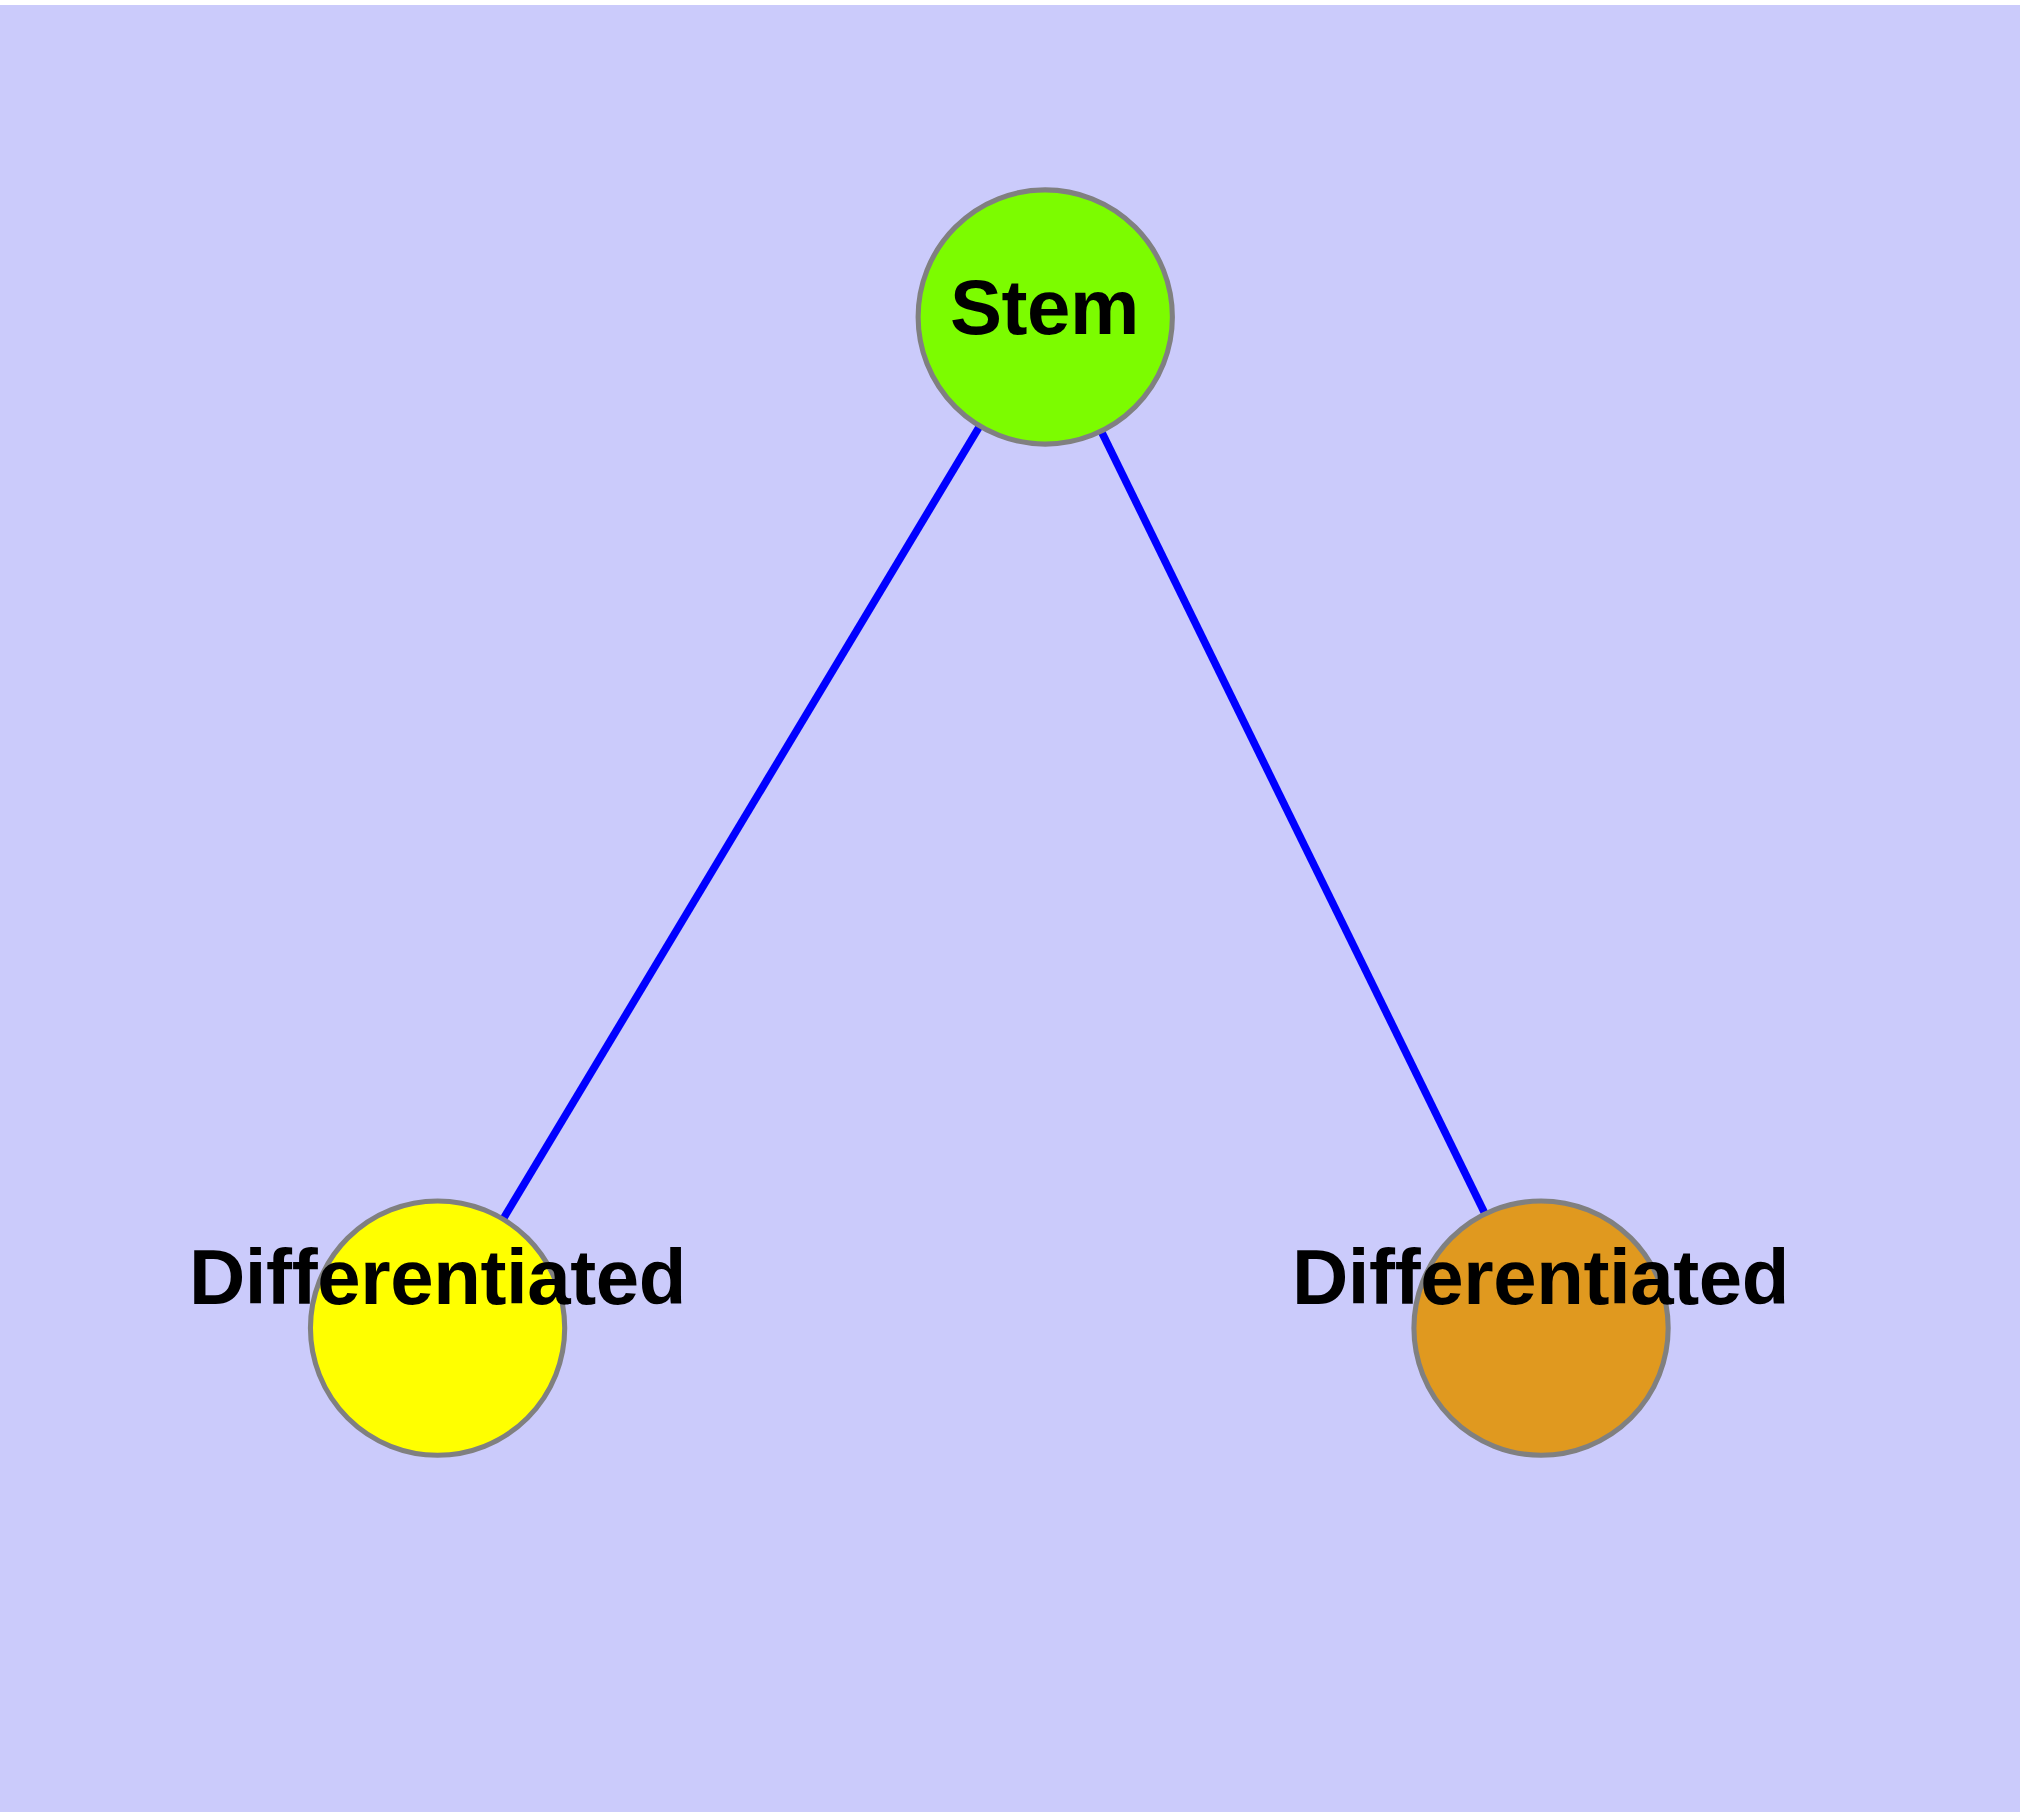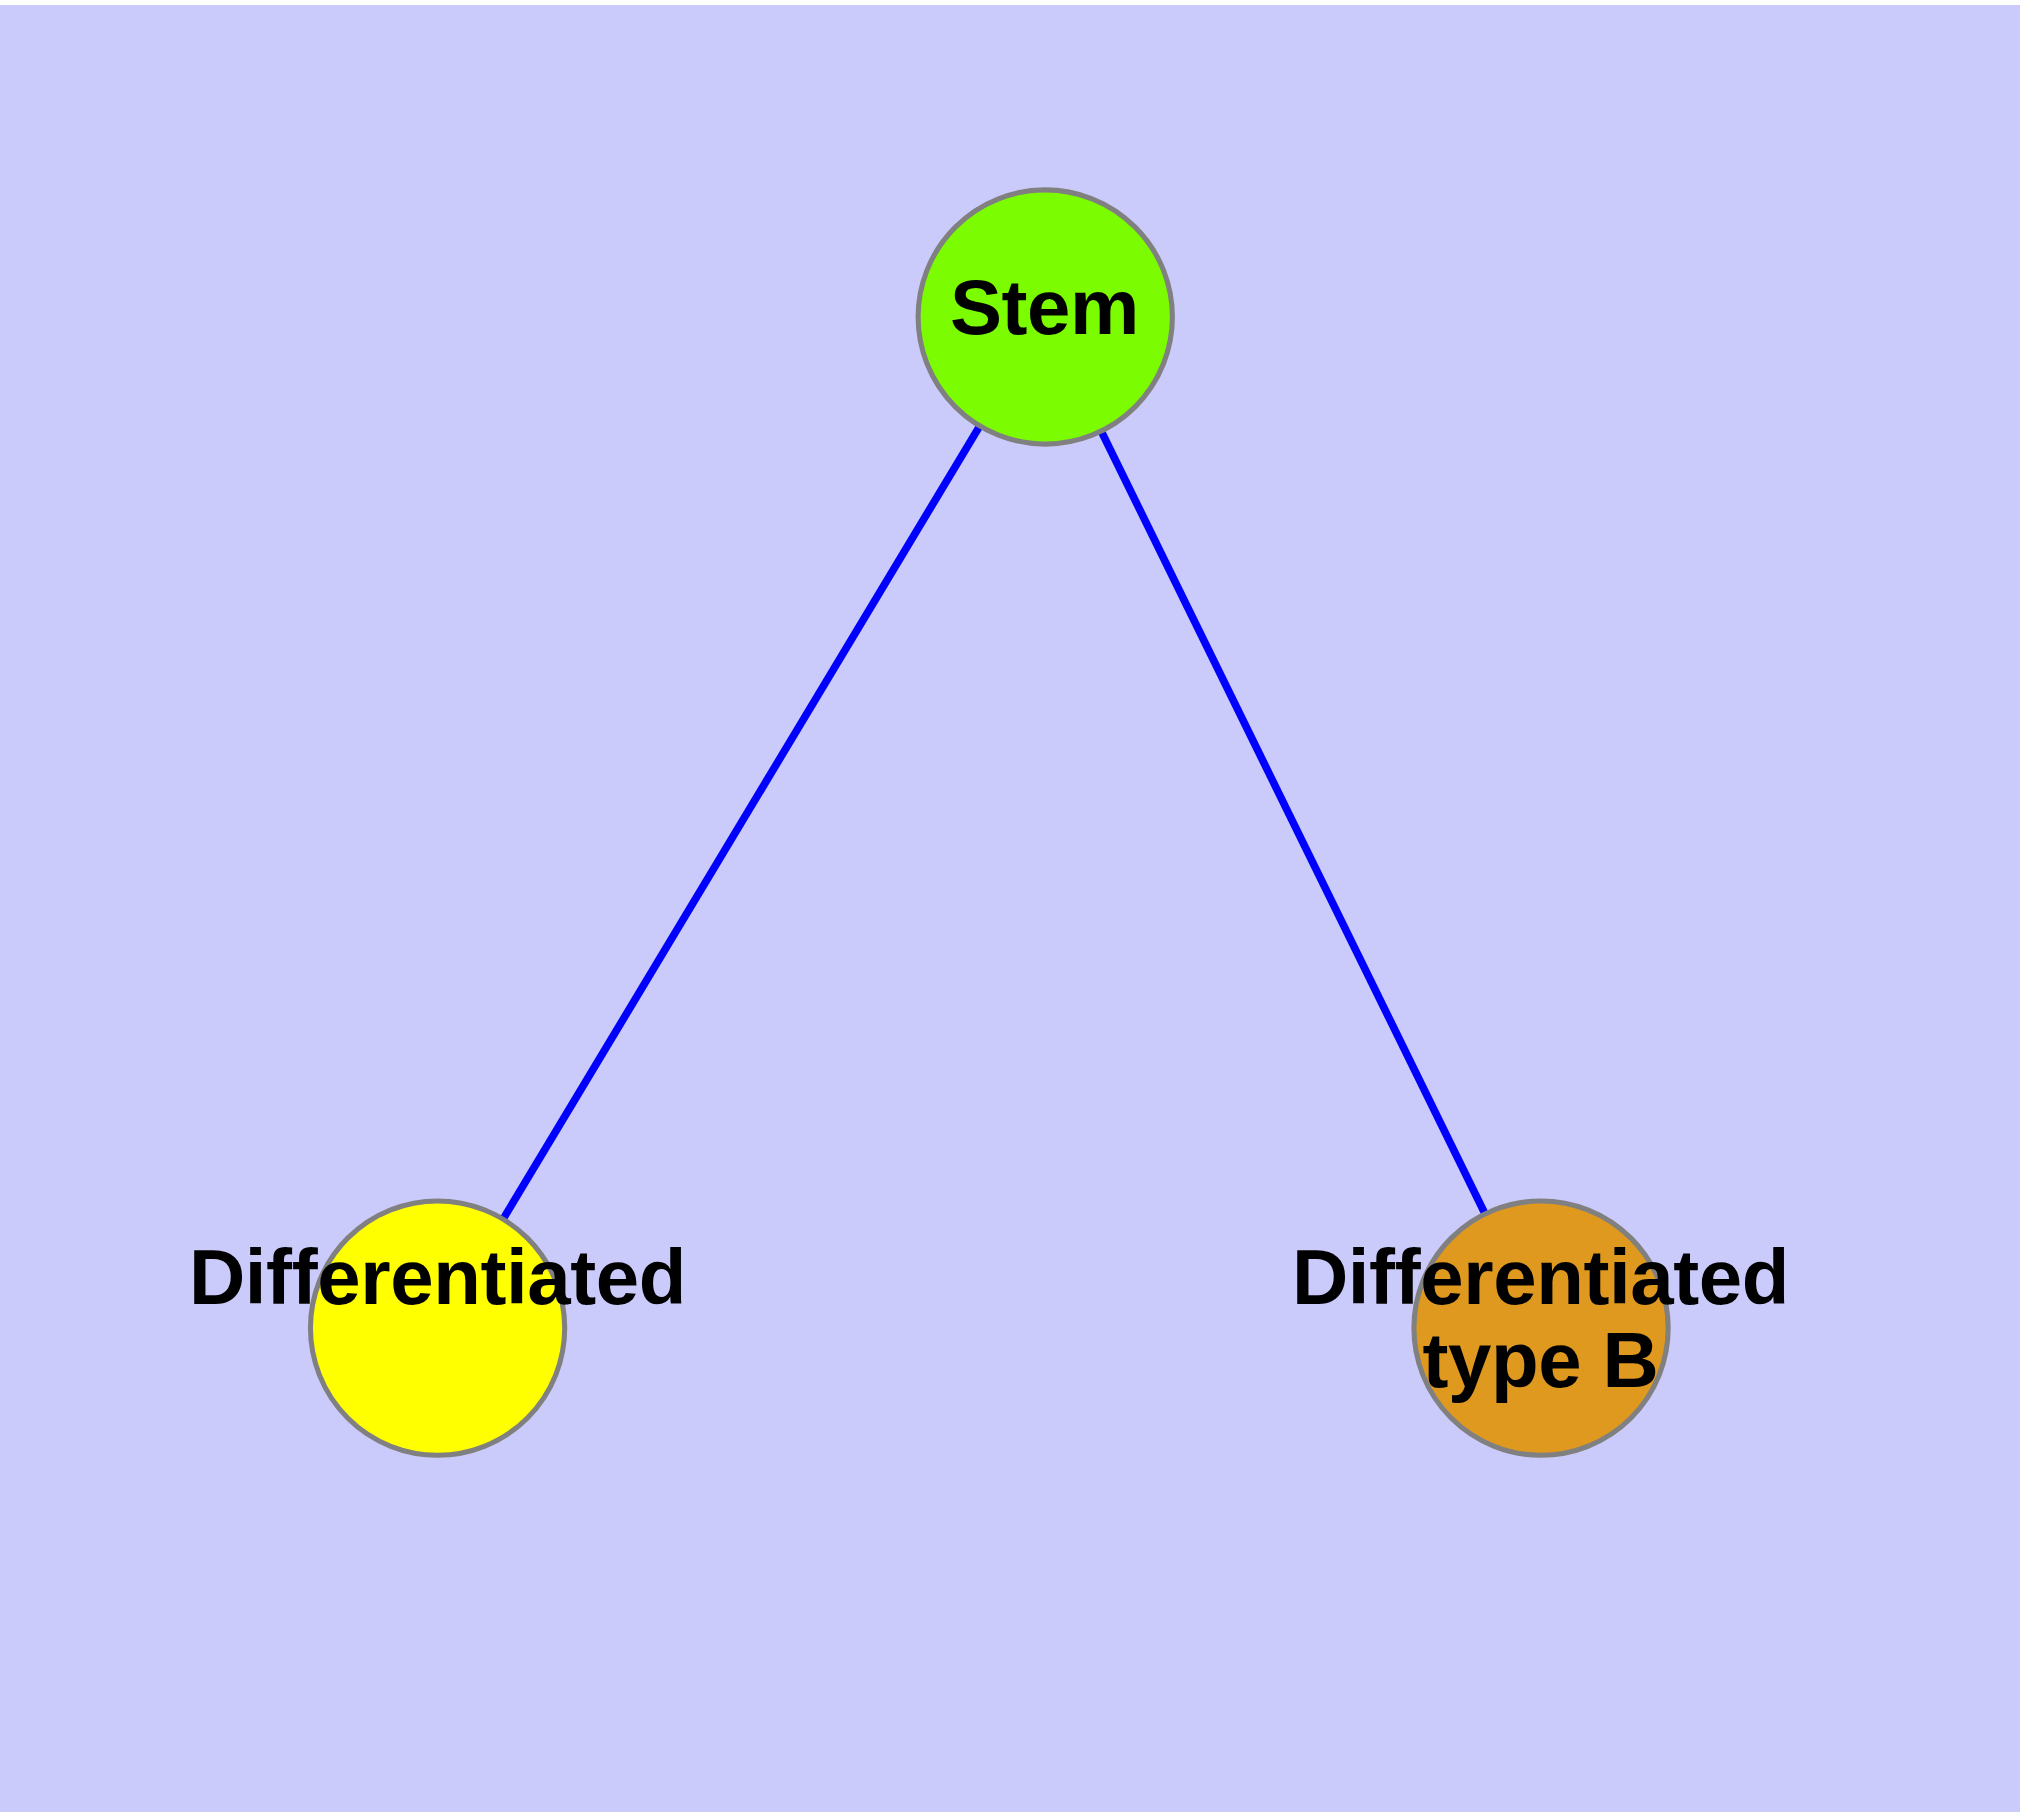--- a/index.html
+++ b/index.html
@@ -75,16 +75,16 @@
       <circle cx="1233" cy="374" r="150" fill="#7cfc00" stroke="#808080" stroke-width="6"></circle>
       <circle cx="516" cy="1567" r="150" fill="#ffff00" stroke="#808080" stroke-width="6"></circle>
       <circle cx="1818" cy="1567" r="150" fill="#e0991f" stroke="#808080" stroke-width="6"></circle>
     </g>
   </svg>
 
   <div class="node-label" id="label-stem" style="font-size: 78px; width: 1017px; left: 536px; top: 266px; color: rgb(0, 0, 0);">Stem</div>
 
   <div class="node-label" id="label-type-a" style="font-size: 78px; width: 1017px; left: -71px; top: 1236px; color: rgb(0, 0, 0);"><span>Differentiated</span><br></div>
 
-  <div class="node-label" id="label-type-b" style="font-size: 78px; width: 1017px; left: 1032px; top: 1236px; color: rgb(0, 0, 0);"><span>Differentiated</span><br><span>type B</span></div>
+  <div class="node-label" id="label-type-b" style="font-size: 78px; width: 1017px; left: 1032px; top: 1236px; color: rgb(0, 0, 0);"><span>Differentiated</span><br></div>
 
 </div>
 
 
 </body></html>

